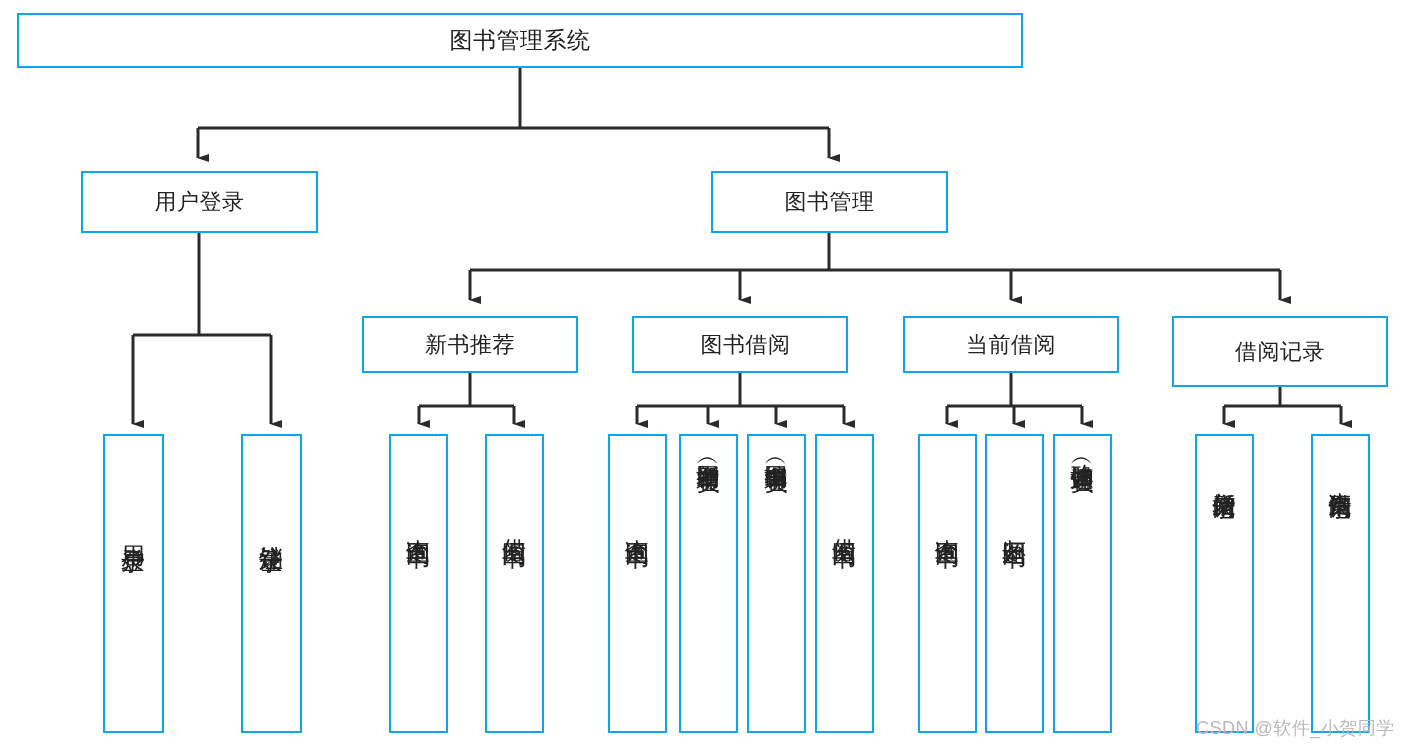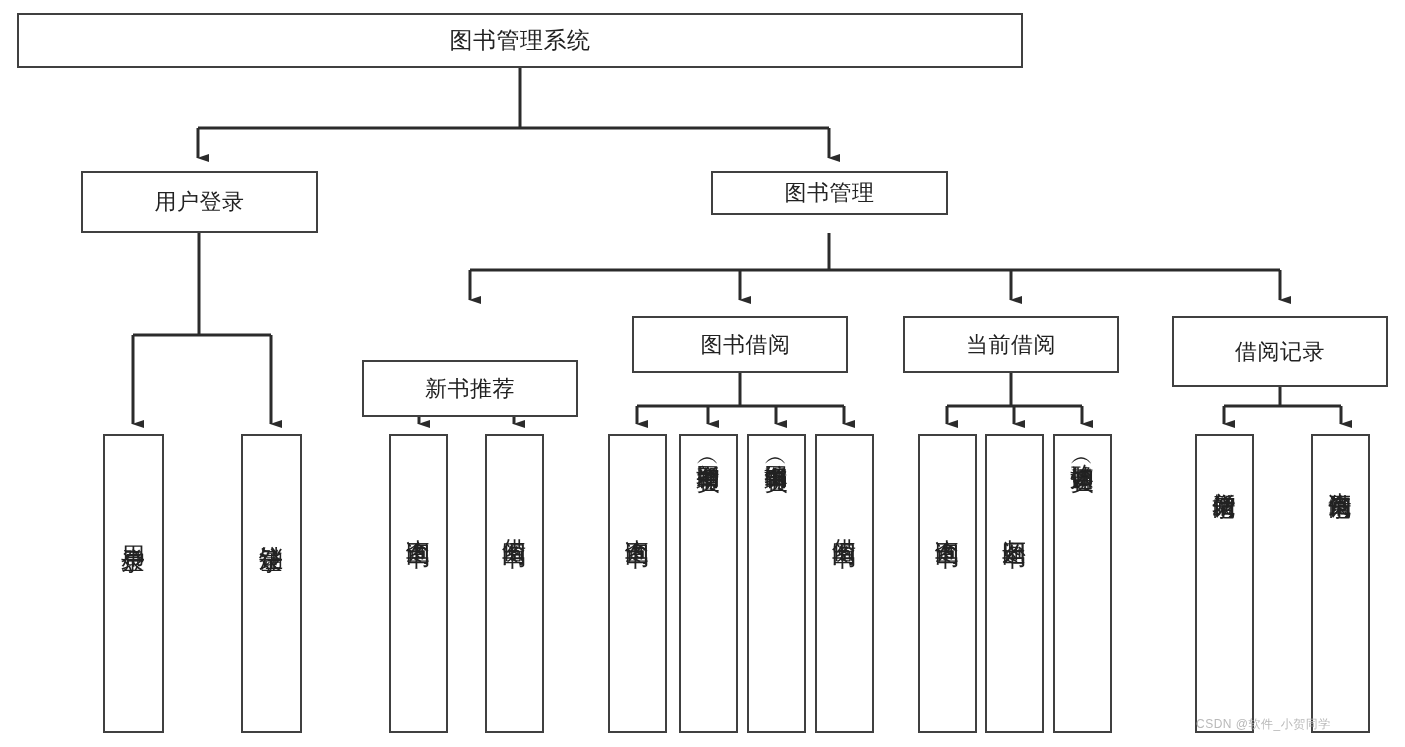--- a/index.html
+++ b/index.html
@@ -22,21 +22,21 @@
     left: 0;
     top: 0;
     width: 1405px;
     height: 747px;
     pointer-events: none;
   }
   .node {
     position: absolute;
     box-sizing: border-box;
     background: #ffffff;
-    border: 2px solid #404040;
+    border: 2px solid #0ea5e9;
     display: flex;
     align-items: center;
     justify-content: center;
     color: #222222;
   }
   .node .lbl {
     display: block;
     text-align: center;
     line-height: 1.18;
     color: #222222;
@@ -63,21 +63,21 @@
     line-height: 1.05;
     letter-spacing: 2px;
     white-space: nowrap;
   }
   .node.vert.tall .lbl {
     font-size: 23px;
     letter-spacing: 1px;
   }
   .watermark {
     position: absolute;
-    font-size: 12px;
+    font-size: 18px;
     color: #b9b9b9;
     white-space: nowrap;
     letter-spacing: 0.5px;
     user-select: none;
   }
 </style>
 </head>
 <body>
 
 <div id="canvas">
@@ -132,25 +132,25 @@
     </g>
   </svg>
 
   <div class="node horiz root" style="left:17px; top:13px; width:1006px; height:55px;">
     <span class="lbl">图书管理系统</span>
   </div>
 
   <div class="node horiz" style="left:81px; top:171px; width:237px; height:62px;">
     <span class="lbl">用户登录</span>
   </div>
-  <div class="node horiz" style="left:711px; top:171px; width:237px; height:44px;">
+  <div class="node horiz" style="left:711px; top:171px; width:237px; height:62px;">
     <span class="lbl">图书管理</span>
   </div>
 
-  <div class="node horiz" style="left:362px; top:316px; width:216px; height:57px;margin-top:44px;">
+  <div class="node horiz" style="left:362px; top:316px; width:216px; height:57px;">
     <span class="lbl">新书推荐</span>
   </div>
   <div class="node horiz" style="left:632px; top:316px; width:216px; height:57px;padding-left:11px;">
     <span class="lbl">图书借阅</span>
   </div>
   <div class="node horiz" style="left:903px; top:316px; width:216px; height:57px;font-family:Liberation Serif, serif;">
     <span class="lbl">当前借阅</span>
   </div>
   <div class="node horiz" style="left:1172px; top:316px; width:216px; height:71px;">
     <span class="lbl">借阅记录</span>

